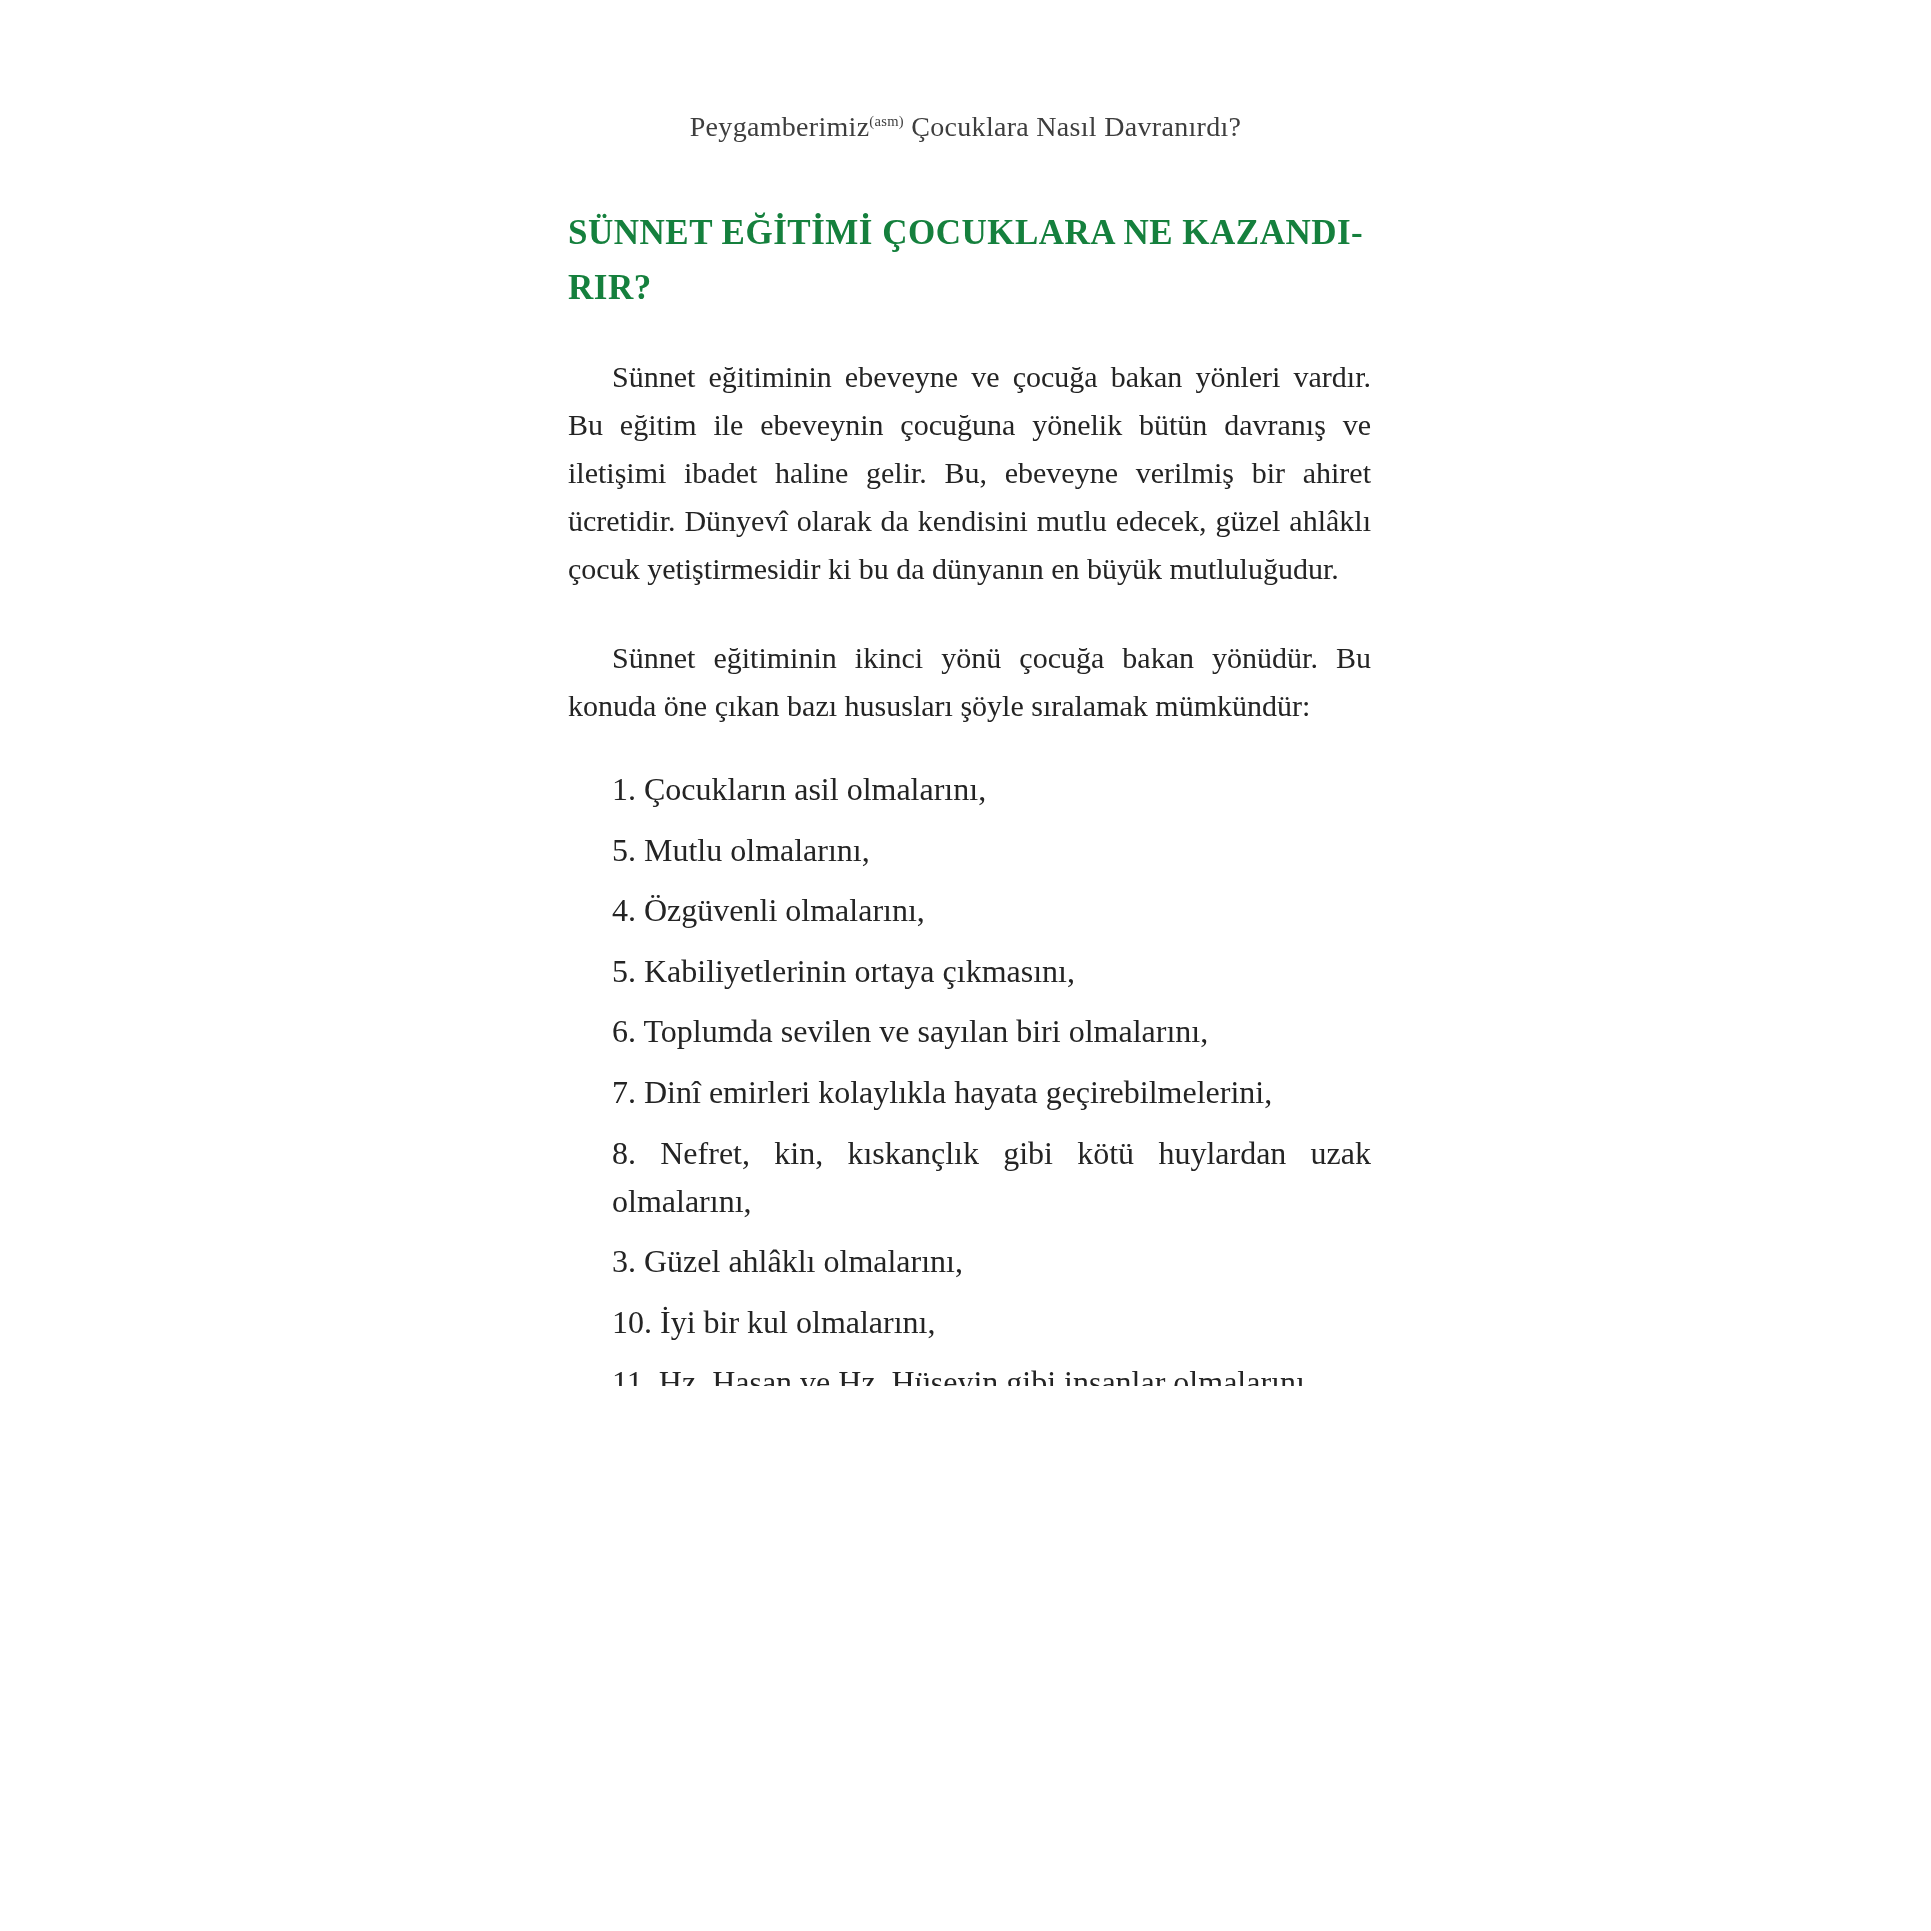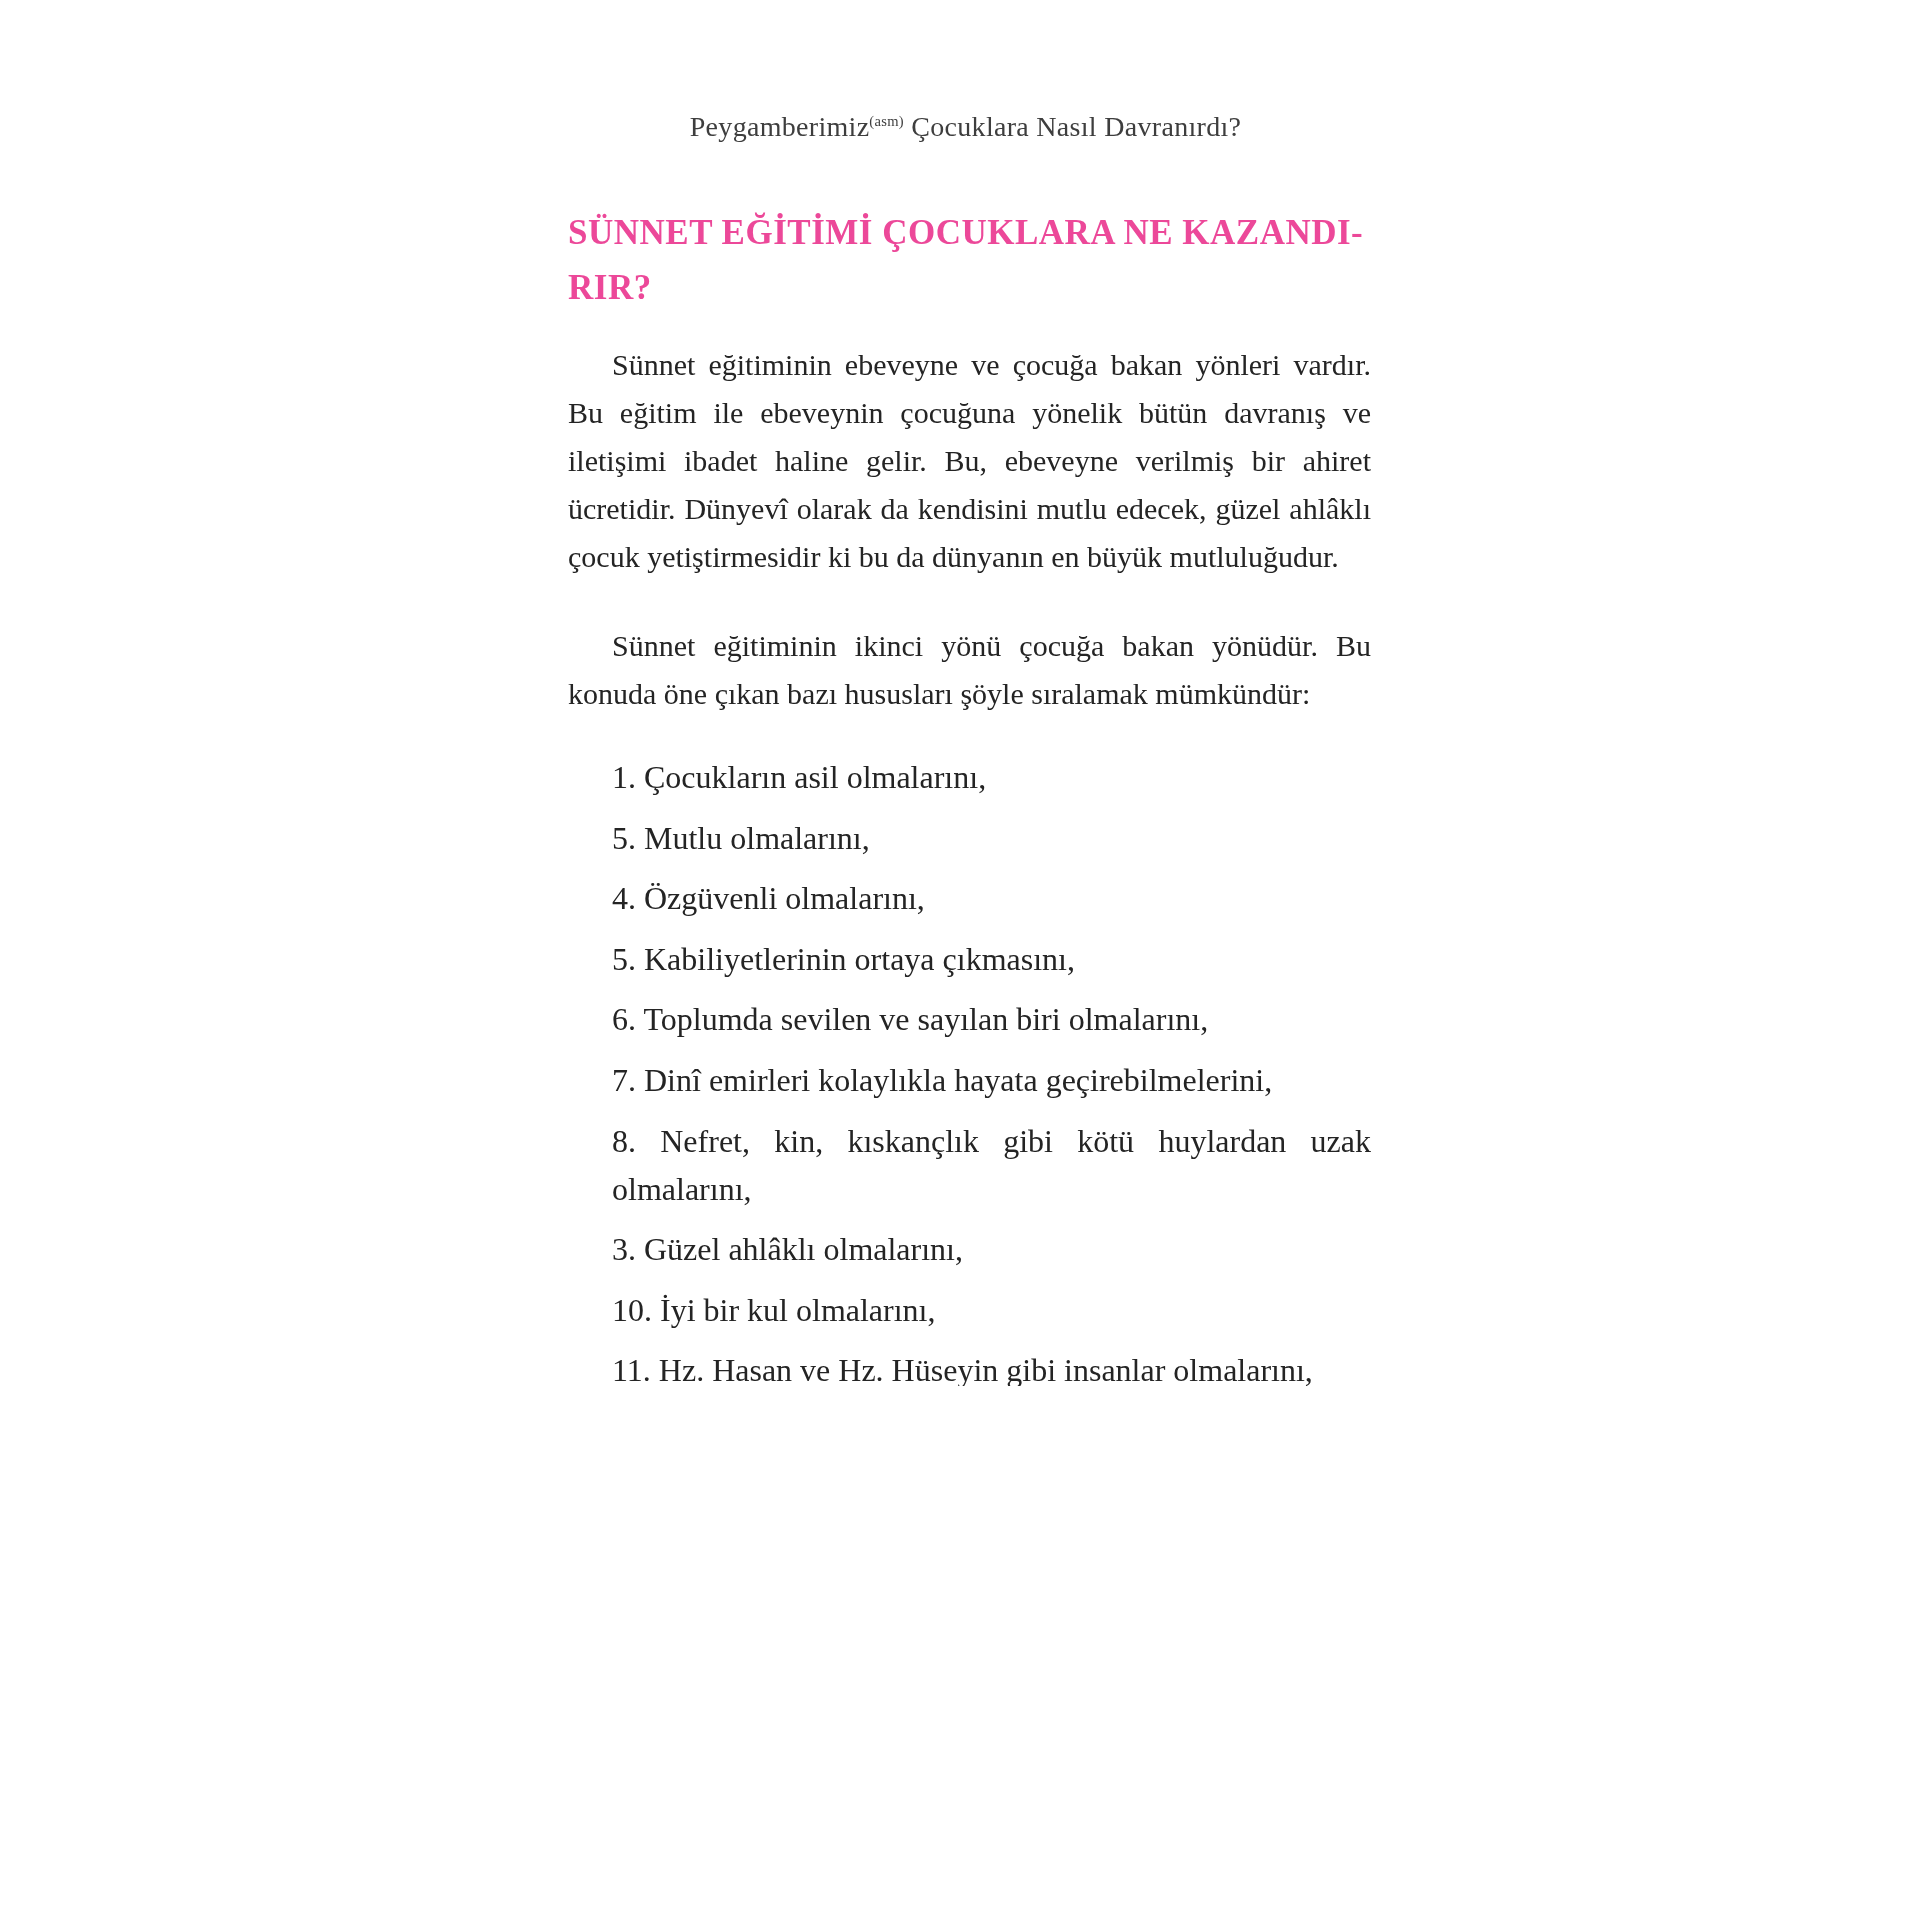--- a/index.html
+++ b/index.html
@@ -35,36 +35,36 @@
     position: absolute;
     left: 568px;
     top: 205px;
     width: 803px;
   }
   .heading {
     margin: 0;
     font-size: 35px;
     line-height: 55px;
     font-weight: 700;
-    color: #ec4899;
+    color: #15803d;
     letter-spacing: 0.5px;
   }
   .heading .hl {
     display: block;
     white-space: nowrap;
   }
   .para {
     margin: 0;
     font-size: 30px;
     line-height: 48px;
     text-align: justify;
     text-indent: 44px;
     color: #242424;
   }
-  .p1 { margin-top: 26px; }
+  .p1 { margin-top: 38px; }
   .p2 { margin-top: 41px; }
   .list { margin-top: 35px; }
   .item {
     margin: 0 0 0 44px;
     font-size: 32px;
     line-height: 48px;
     text-align: justify;
     color: #242424;
   }
   .item + .item { margin-top: 12.6px; }

